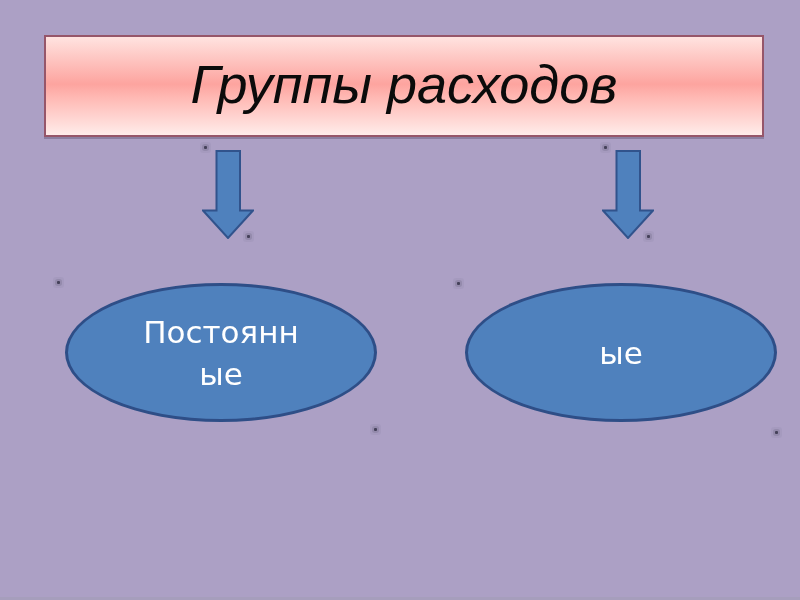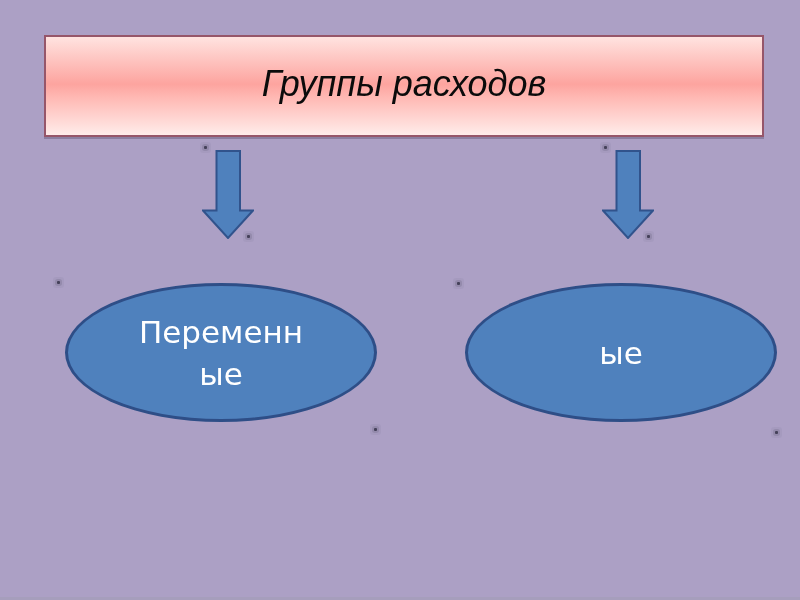--- a/index.html
+++ b/index.html
@@ -32,21 +32,21 @@
     border: 2px solid #96566A;
     background: linear-gradient(to bottom, #FFE3E0 0%, #FDA49F 48%, #FFB9B4 62%, #FFECEA 100%);
     box-shadow: 0 2px 0 rgba(100, 85, 118, 0.45);
     display: flex;
     align-items: center;
     justify-content: center;
   }
   .title-text {
     font-family: "Liberation Sans", sans-serif;
     font-style: italic;
-    font-size: 36px;
+    font-size: 54px;
     color: #0b0b0b;
     letter-spacing: 0px;
     white-space: nowrap;
     transform: translateY(-2px);
   }
   .arrow {
     position: absolute;
     width: 52px;
     height: 89px;
   }
@@ -104,21 +104,21 @@
 
   <svg class="arrow arrow-left" viewBox="0 0 52 89" aria-hidden="true">
     <polygon points="14.5,1 38,1 38,60.5 51,60.5 26,88 1,60.5 14.5,60.5" fill="#4F81BD" stroke="#31538C" stroke-width="2" stroke-linejoin="miter"></polygon>
   </svg>
 
   <svg class="arrow arrow-right" viewBox="0 0 52 89" aria-hidden="true">
     <polygon points="14.5,1 38,1 38,60.5 51,60.5 26,88 1,60.5 14.5,60.5" fill="#4F81BD" stroke="#31538C" stroke-width="2" stroke-linejoin="miter"></polygon>
   </svg>
 
   <div class="ellipse ellipse-left">
-    <span class="node-line">Переменн</span>
+    <span class="node-line">Постоянн</span>
     <span class="node-line">ые</span>
   </div>
 
   <div class="ellipse ellipse-right">
     <span class="node-line">ые</span>
   </div>
 
   <div class="dot dot-1"></div>
   <div class="dot dot-2"></div>
   <div class="dot dot-3"></div>

